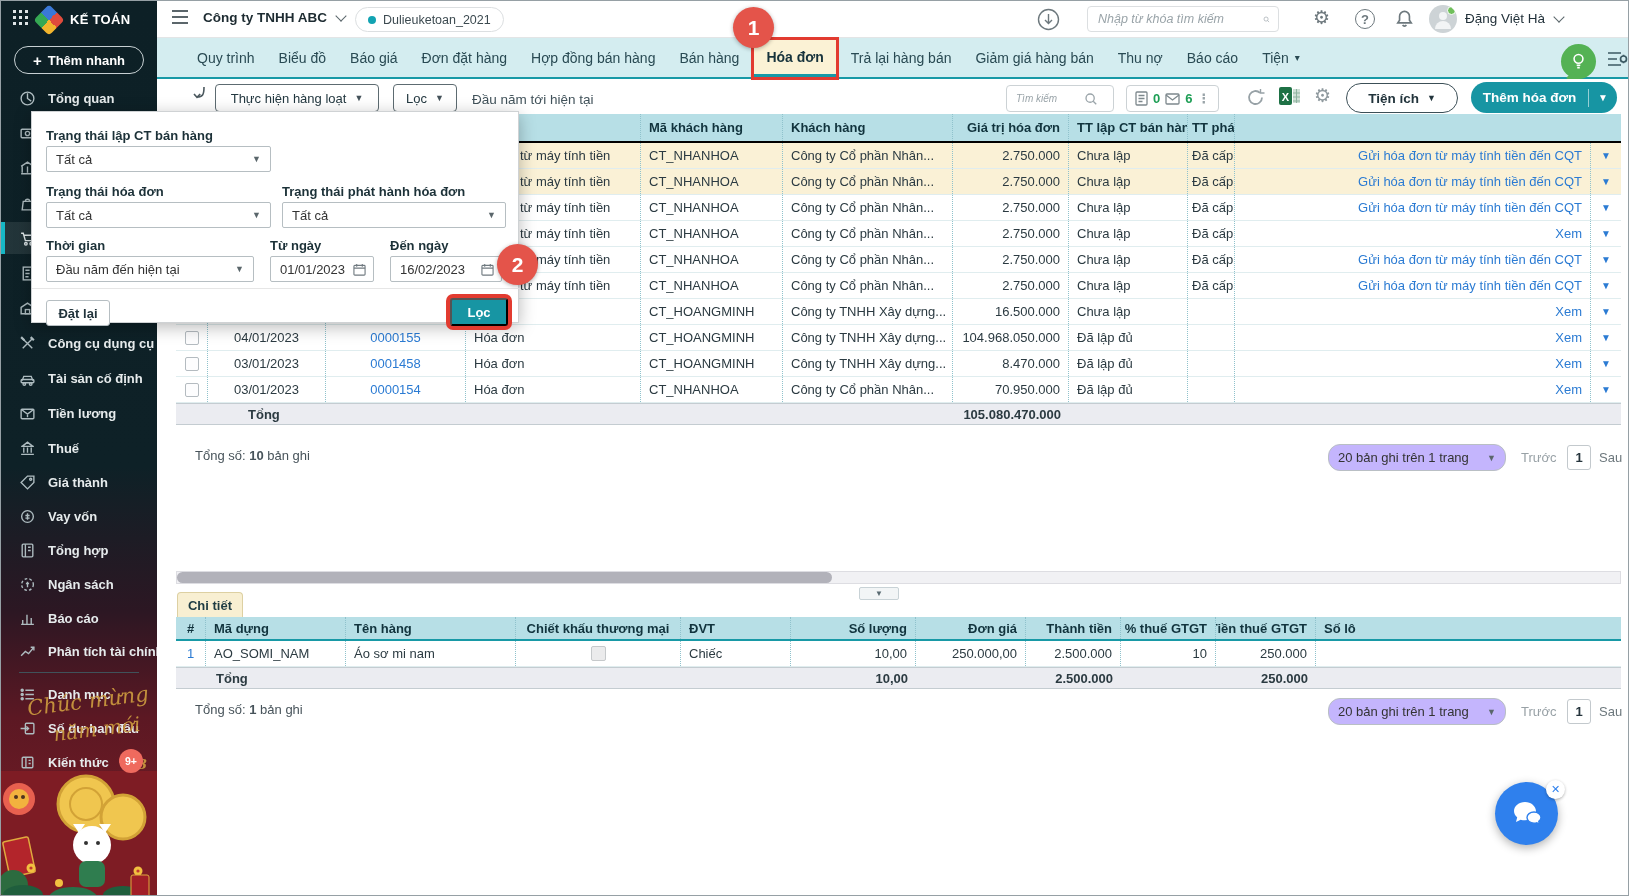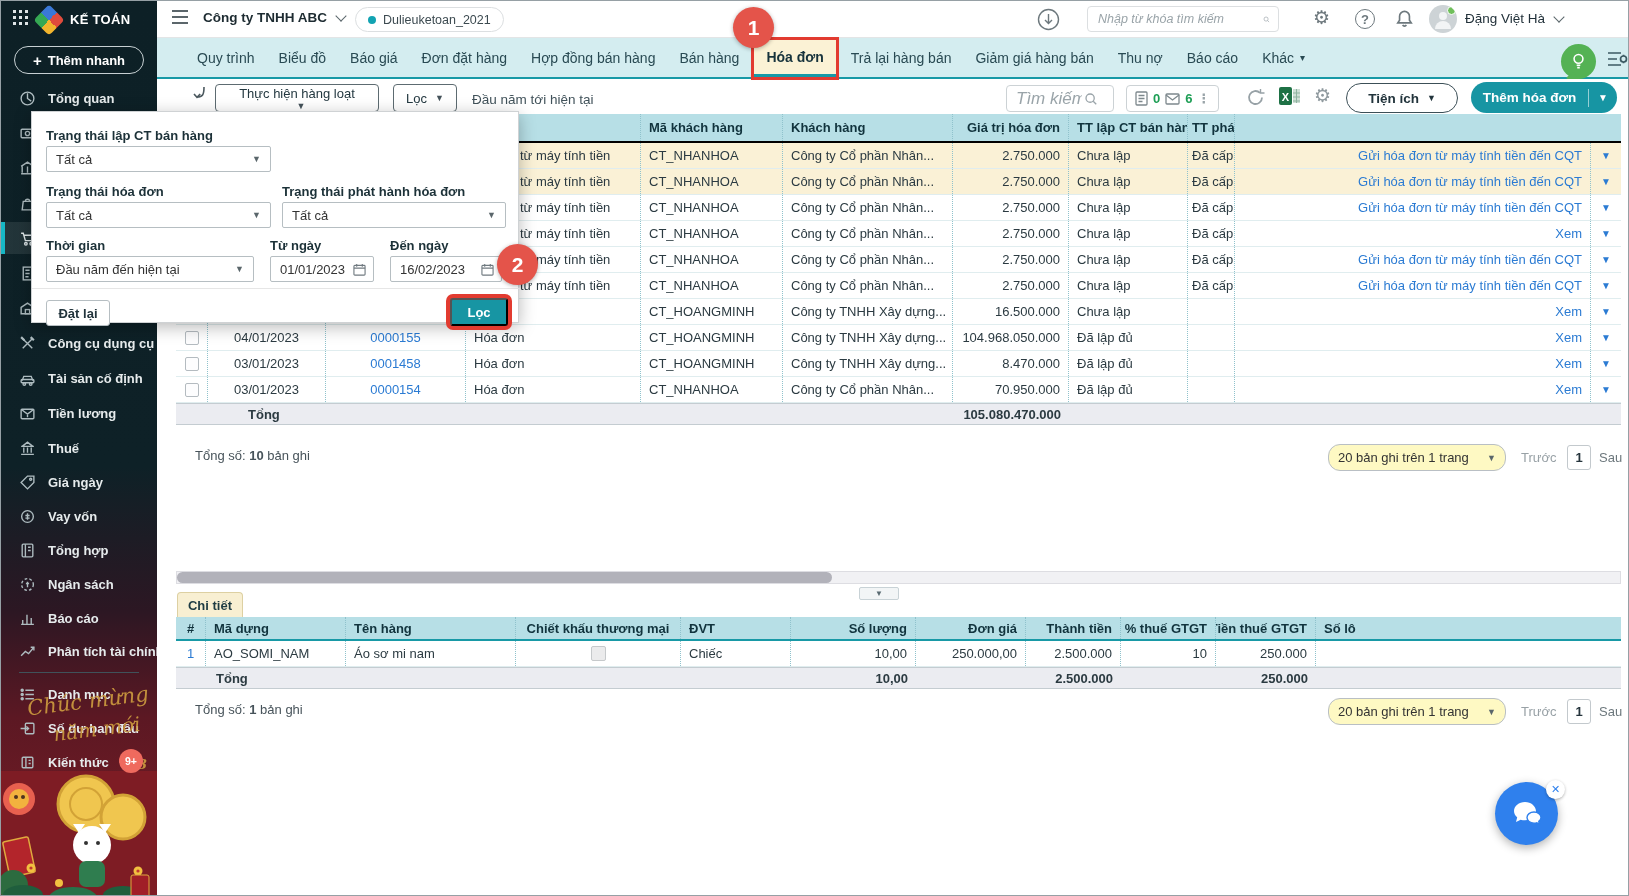--- a/index.html
+++ b/index.html
@@ -52,21 +52,21 @@
   .bulb::after{content:"";position:absolute;left:7px;bottom:-4px;width:9px;height:9px;background:#54b254;transform:rotate(55deg);}
   .tab-settings{position:absolute;left:1450px;top:12px;color:#3c5a63;}
 
   
   .toolbar{position:absolute;left:156px;top:78px;width:1473px;height:34px;background:#fff;}
   .sort-ic{position:absolute;left:36px;top:6px;color:#4b585e;}
   .btn-outline{position:absolute;height:28px;border:1.4px solid #5d6b71;border-radius:4px;background:#fff;display:flex;align-items:center;justify-content:center;font-size:13px;color:#233840;cursor:pointer;}
   .btn-outline .caret{font-size:9px;margin-left:8px;color:#44525a;}
   .period-label{position:absolute;left:315px;top:13px;font-size:13.5px;color:#41525a;}
   .grid-search{position:absolute;left:849px;top:6px;width:108px;height:27px;border:1px solid #ccd2d5;border-radius:4px;display:flex;align-items:center;padding:0 7px;}
-  .grid-search input{border:none;outline:none;width:70px;font-style:italic;font-size:17px;color:#555;font-family:inherit;}
+  .grid-search input{border:none;outline:none;width:70px;font-style:italic;font-size:10px;color:#555;font-family:inherit;}
   .grid-search input::placeholder{color:#9aa4a9;}
   .count-pill{position:absolute;left:969px;top:6px;height:27px;border:1px solid #ccd2d5;border-radius:4px;display:flex;align-items:center;padding:0 8px;gap:5px;font-size:13px;}
   .count-num{color:#1d9e55;font-weight:bold;}
   .ico-btn{position:absolute;top:8px;color:#97a1a6;cursor:pointer;}
   .btn-uti{position:absolute;left:1189px;top:4px;width:112px;height:30px;border:1.5px solid #3c4f57;border-radius:16px;display:flex;align-items:center;justify-content:center;font-size:13.5px;font-weight:bold;color:#22343c;background:#fff;cursor:pointer;}
   .btn-add{position:absolute;left:1314px;top:3px;width:146px;height:31px;border-radius:17px;background:#1795a3;color:#fff;font-size:13.5px;font-weight:bold;display:flex;align-items:center;cursor:pointer;}
   .btn-add .txt{flex:1;text-align:center;}
   .btn-add .sep{width:1px;height:18px;background:rgba(255,255,255,.55);}
   .btn-add .caret{width:28px;text-align:center;font-size:10px;}
 
@@ -87,21 +87,21 @@
   .g-lap{width:119px;}
   .g-phat{width:47px;padding:0 4px;}
   .g-func{flex:1;justify-content:flex-end;}
   .g-arr{width:30px;justify-content:center;border-right:none;color:#2b7bd3;font-size:10px;}
   .link{color:#2b7bd3;cursor:pointer;}
   .cbx{width:14px;height:14px;border:1px solid #b4bbc0;border-radius:2px;background:#fdfdfe;}
   .total-row{position:relative;height:22px;background:#ebecf1;border-top:1px solid #c4ccd1;border-bottom:1px solid #c4ccd1;font-weight:bold;}
   .total-row .t-label{position:absolute;left:72px;top:3px;}
   .summary{position:absolute;left:194px;font-size:13px;color:#47535a;}
   .pager{position:absolute;font-size:13px;color:#98a1a6;}
-  .pager .psel{position:absolute;left:0;top:0;width:178px;height:27px;border:1px solid #b9bfc4;border-radius:12px;background:#fef9c3;color:#333;display:flex;align-items:center;padding:0 9px;cursor:pointer;justify-content:space-between;}
+  .pager .psel{position:absolute;left:0;top:0;width:178px;height:27px;border:1px solid #b9bfc4;border-radius:12px;background:#c4b5fd;color:#333;display:flex;align-items:center;padding:0 9px;cursor:pointer;justify-content:space-between;}
   .pager .psel .caret{margin-left:auto;font-size:9px;color:#5a666b;}
   .pager .prev{position:absolute;left:193px;top:6px;cursor:pointer;}
   .pager .pagebox{position:absolute;left:239px;top:1px;width:24px;height:25px;border:1px solid #c3c9cd;border-radius:3px;color:#25343c;font-weight:bold;display:flex;align-items:center;justify-content:center;background:#fff;}
   .pager .next{position:absolute;left:271px;top:6px;color:#6d787d;cursor:pointer;}
 
   
   .hscroll{position:absolute;left:175px;top:570px;width:1445px;height:13px;background:#f1f1f4;border:1px solid #dddde2;}
   .hthumb{position:absolute;left:0;top:0;width:655px;height:11px;background:#b2b2ba;border-radius:6px;cursor:pointer;}
   .collapse-btn{position:absolute;left:858px;top:586px;width:40px;height:13px;background:#f2f5f6;border:1px solid #c8d2d6;border-radius:2px;display:flex;align-items:center;justify-content:center;font-size:8px;color:#5a6b72;cursor:pointer;}
 
@@ -252,21 +252,21 @@
       <svg width="17" height="17" viewBox="0 0 16 16" fill="none" stroke="#aebcc0" stroke-width="1.3">
           <path d="M2 6h12M3 6l5-4 5 4M4.5 7v5M8 7v5M11.5 7v5M2 13.5h12"></path>
         </svg>
       <span class="lbl">Thuế</span>
     </div>
     <div class="m-item" style="top:465px">
       <svg width="17" height="17" viewBox="0 0 16 16" fill="none" stroke="#aebcc0" stroke-width="1.3">
           <path d="M2 8l6-6h6v6l-6 6z"></path>
           <circle cx="11" cy="5" r="1"></circle>
         </svg>
-      <span class="lbl">Giá ngày</span>
+      <span class="lbl">Giá thành</span>
     </div>
     <div class="m-item" style="top:499px">
       <svg width="17" height="17" viewBox="0 0 16 16" fill="none" stroke="#aebcc0" stroke-width="1.3">
           <circle cx="8" cy="8" r="5.5"></circle>
           <path d="M8 5v6M6 7h4M6 9.5h4"></path>
         </svg>
       <span class="lbl">Vay vốn</span>
     </div>
     <div class="m-item" style="top:533px">
       <svg width="17" height="17" viewBox="0 0 16 16" fill="none" stroke="#aebcc0" stroke-width="1.3">
@@ -401,21 +401,21 @@
     <span class="tab">Báo giá</span>
     <span class="tab">Đơn đặt hàng</span>
     <span class="tab">Hợp đồng bán hàng</span>
     <span class="tab">Bán hàng</span>
     <span class="tab active">Hóa đơn</span>
     <span class="tab">Trả lại hàng bán</span>
     <span class="tab">Giảm giá hàng bán</span>
     <span class="tab">Thu nợ</span>
     <span class="tab">Báo cáo</span>
     <span class="tab">
-        <span>Khác</span>
+        <span>Tiện</span>
         <span class="caret">▾</span>
       </span>
     <span class="bulb">
       <svg width="17" height="19" viewBox="0 0 16 18" fill="none" stroke="#fff" stroke-width="1.5">
           <circle cx="8" cy="6.5" r="4.2"></circle>
           <path d="M6.3 12.5h3.4M6.8 14.8h2.4"></path>
         </svg>
     </span>
     <span class="tab-settings">
       <svg width="21" height="18" viewBox="0 0 21 18" fill="none" stroke="currentColor" stroke-width="1.7">
@@ -426,21 +426,21 @@
     </span>
   </div>
 
   <div class="toolbar">
     <span class="sort-ic">
       <svg width="18" height="20" viewBox="0 0 18 20" fill="none" stroke="currentColor" stroke-width="1.6">
           <path d="M11 2c0 8-1.5 10-7 10"></path>
           <path d="M7.2 9L4 12.3 1 9"></path>
         </svg>
     </span>
-    <button class="btn-outline" style="left:58px;top:5px;width:164px;flex-direction:column;">
+    <button class="btn-outline" style="left:58px;top:5px;width:164px;">
         <span>Thực hiện hàng loạt</span>
         <span class="caret">▼</span>
       </button>
     <button class="btn-outline" style="left:236px;top:5px;width:64px;">
         <span>Lọc</span>
         <span class="caret">▼</span>
       </button>
     <span class="period-label">Đầu năm tới hiện tại</span>
 
     <span class="grid-search">

